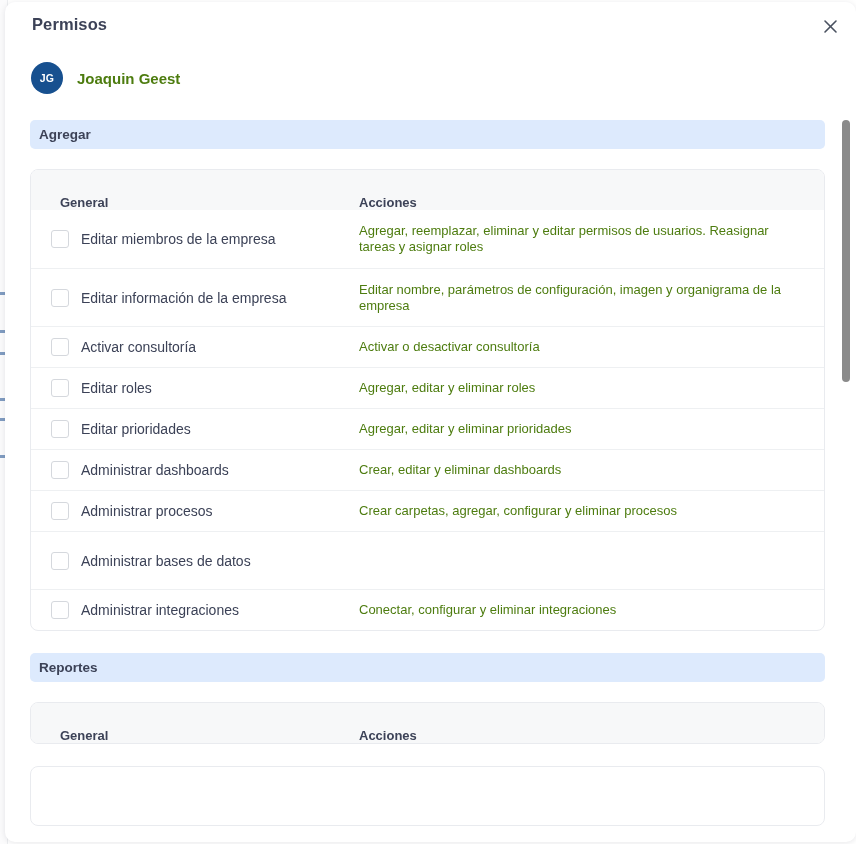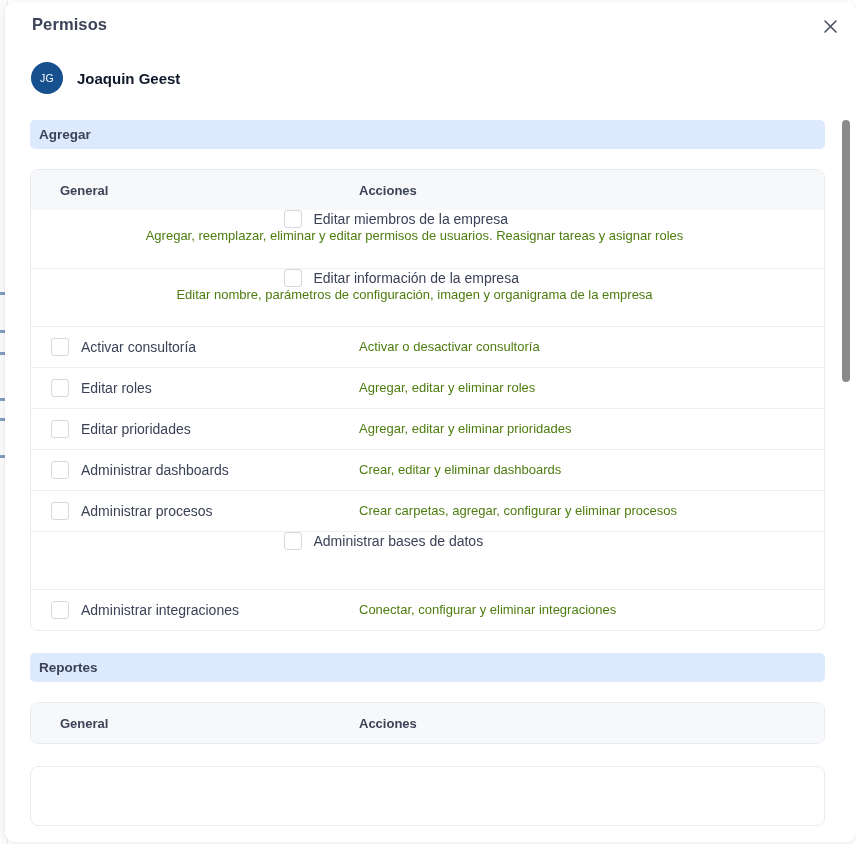--- a/index.html
+++ b/index.html
@@ -68,31 +68,31 @@
     align-items: center;
     gap: 14px;
     padding: 12px 0 16px 26px;
   }
   .avatar {
     width: 32px; height: 32px;
     border-radius: 50%;
     background: #17508f;
     color: #ffffff;
     font-size: 10.5px;
-    font-weight: normal;
+    font-weight: bold;
     display: flex;
     align-items: center;
     justify-content: center;
     letter-spacing: .3px;
     flex: none;
   }
   .user-name {
     font-size: 15px;
     font-weight: bold;
-    color: #0f172a;
+    color: #4d7c0f;
   }
 
   
   .scroll-body {
     position: absolute;
     left: 0; right: 0;
     top: 108px; bottom: 0;
     overflow: hidden;
     padding: 0 0 0 0;
   }
@@ -120,21 +120,21 @@
     border-radius: 8px;
     overflow: hidden;
     background: #ffffff;
     margin-bottom: 22px;
   }
 
   .perm-head {
     display: flex;
     background: #f7f8f9;
     height: 40px;
-    align-items: center;
+    align-items: flex-end;
   }
   .perm-head .col-general {
     padding-left: 29px;
     width: 328px;
     font-size: 13px;
     font-weight: bold;
     color: #3c4257;
   }
   .perm-head .col-acciones {
     font-size: 13px;
@@ -142,21 +142,21 @@
     color: #3c4257;
   }
 
   .perm-row {
     display: flex;
     align-items: center;
     border-top: 1px solid #eef0f2;
     min-height: 41px;
   }
   .perm-card .perm-row:first-of-type { border-top: none; }
-  .perm-row.two-line { min-height: 58px; flex-direction: column; }
+  .perm-row.two-line { min-height: 58px; }
 
   .perm-label-cell {
     display: flex;
     align-items: center;
     gap: 12px;
     width: 328px;
     padding-left: 20px;
     flex: none;
   }
   .checkbox {

